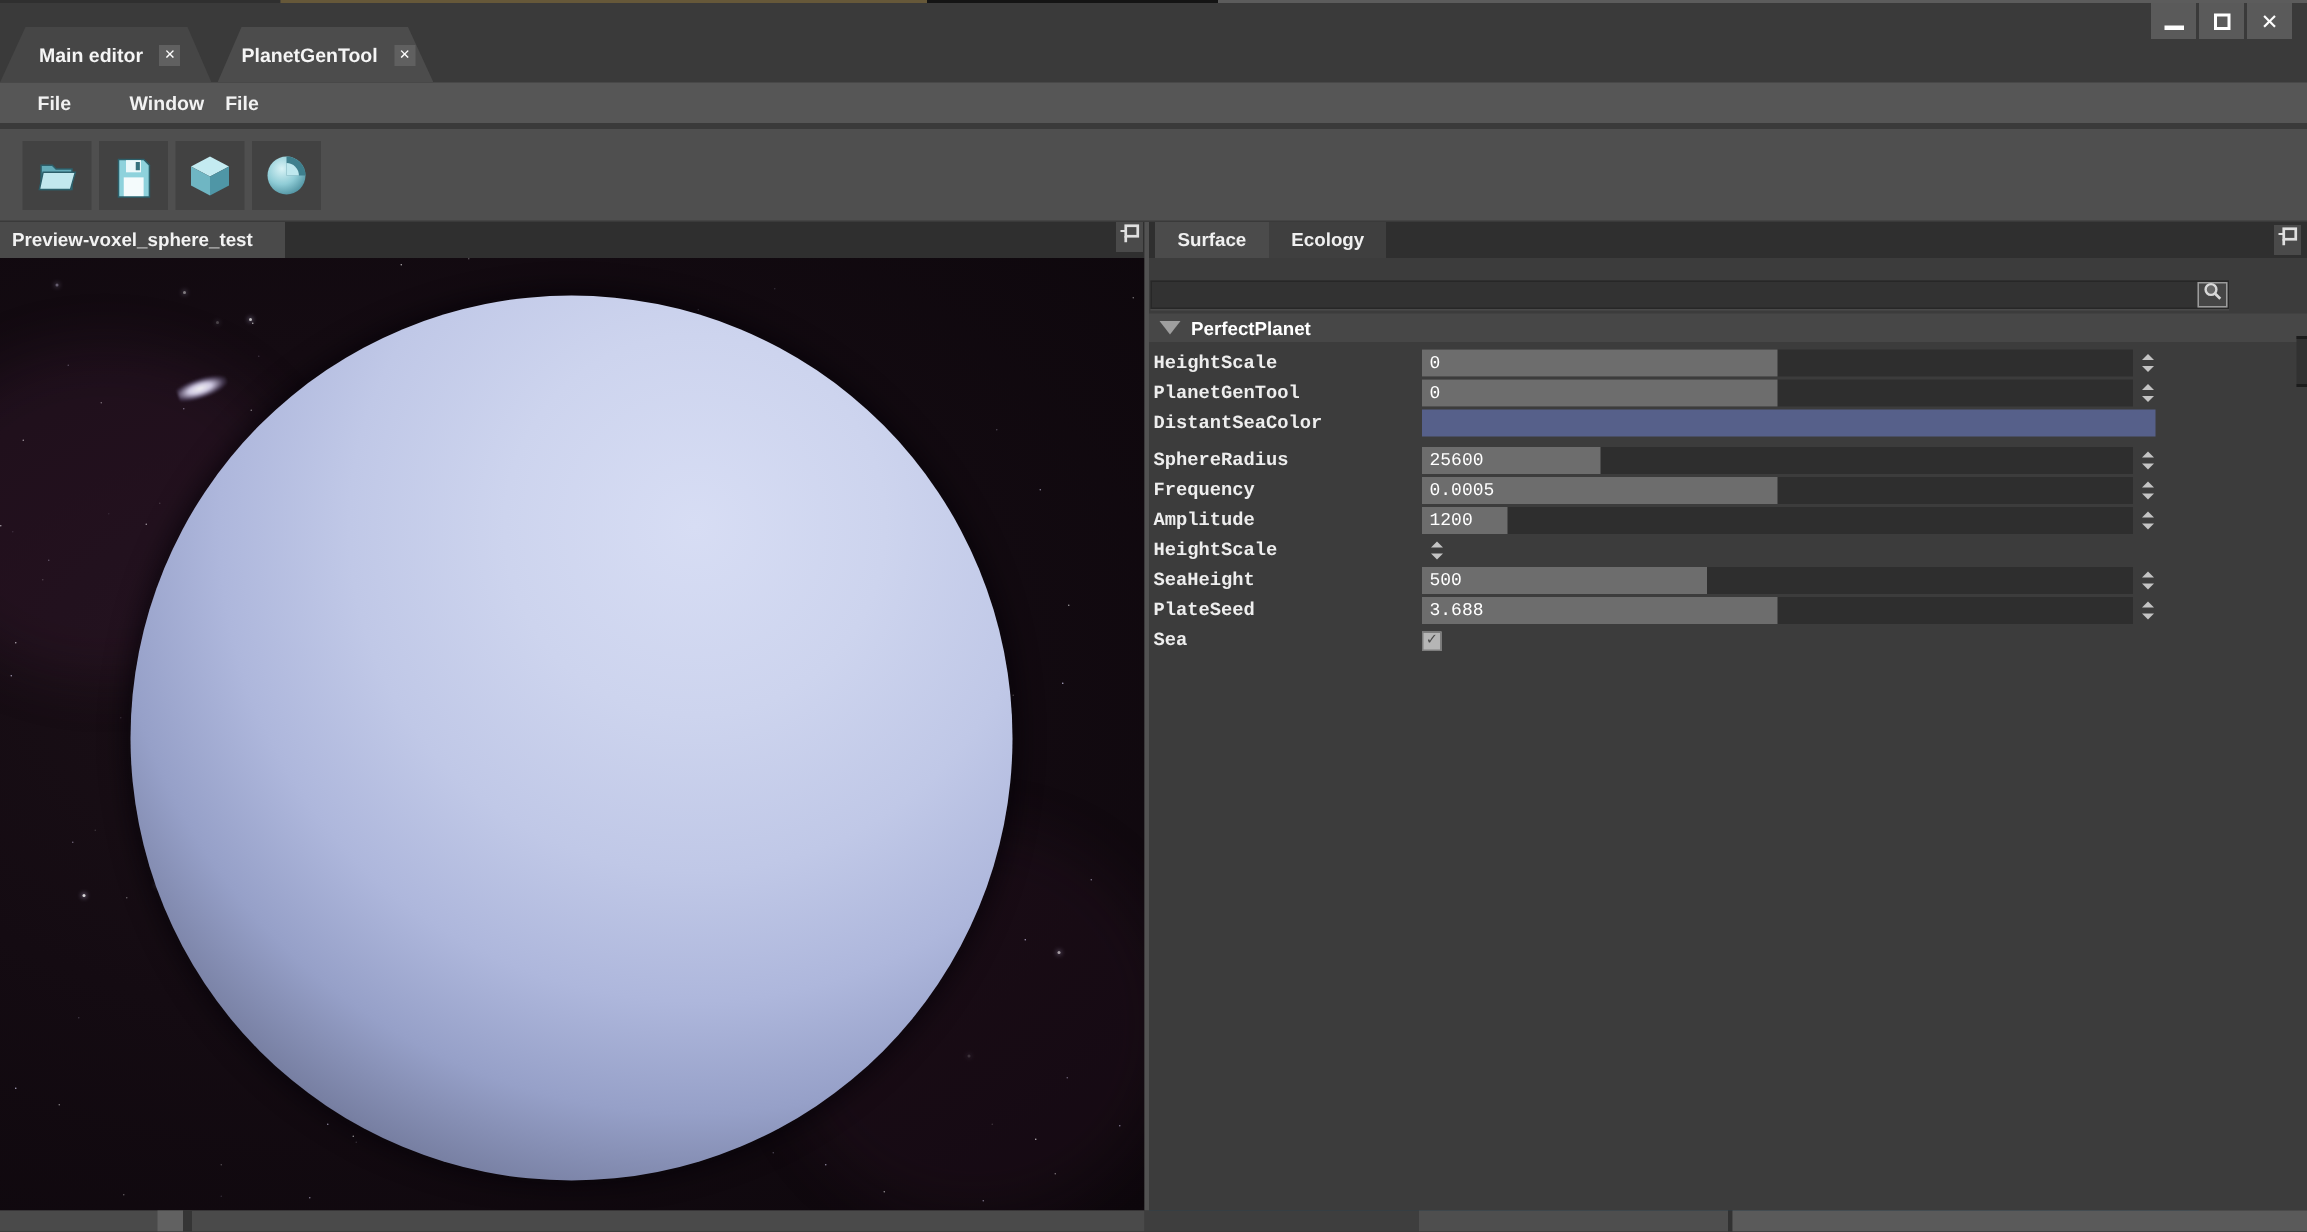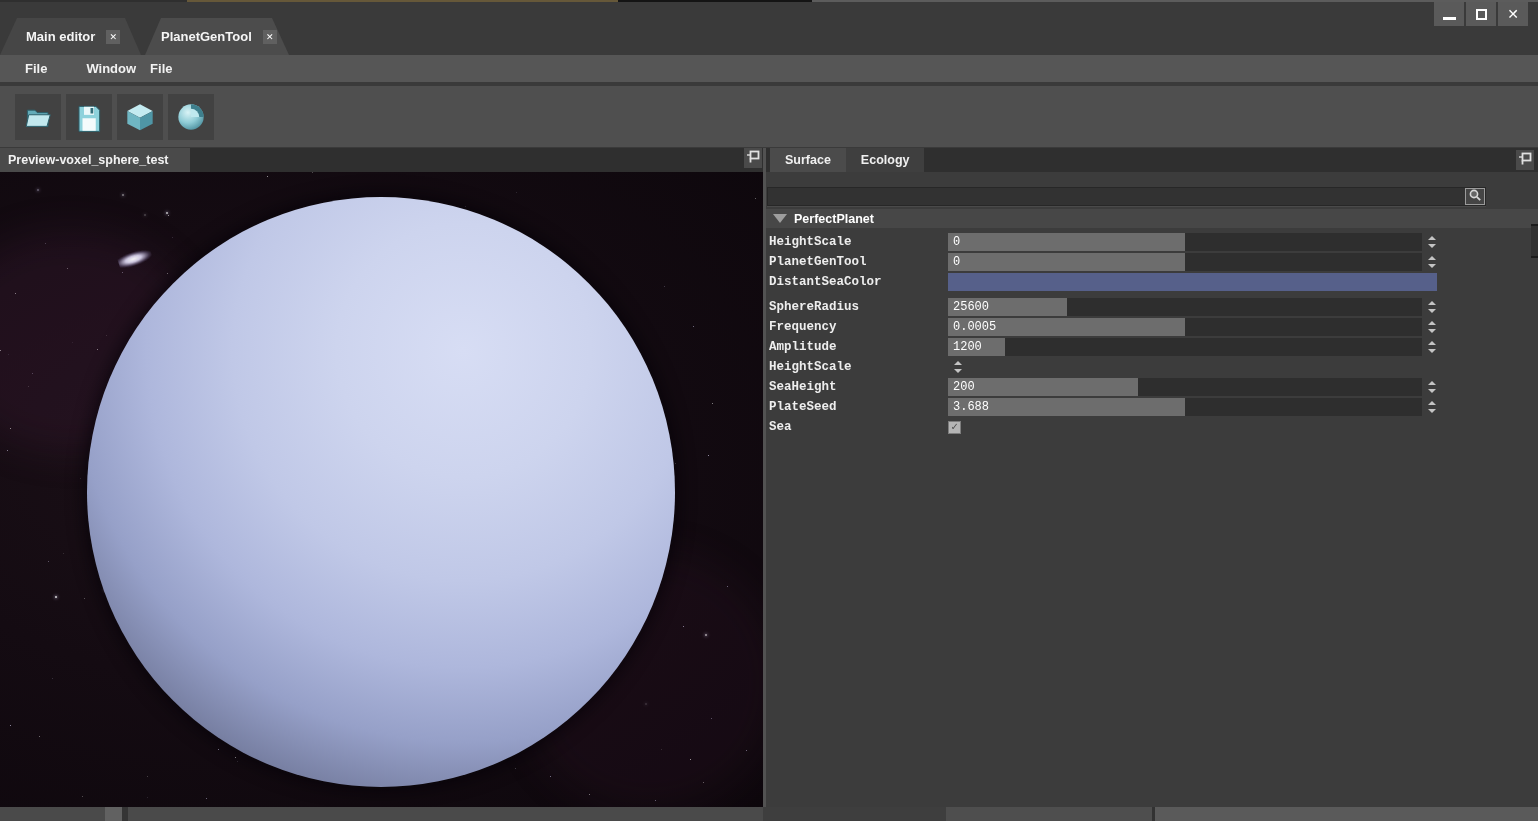--- a/index.html
+++ b/index.html
@@ -443,21 +443,21 @@
     <div class="spinner">
       <span class="sp-up"></span>
       <span class="sp-dn"></span>
     </div>
   </div>
 
   <div class="prop-row">
     <span class="prop-label">SeaHeight</span>
     <div class="prop-field">
       <div class="fill" style="width: 40%;"></div>
-      <span class="val">200</span>
+      <span class="val">500</span>
     </div>
     <div class="spinner">
       <span class="sp-up"></span>
       <span class="sp-dn"></span>
     </div>
   </div>
 
   <div class="prop-row">
     <span class="prop-label">PlateSeed</span>
     <div class="prop-field">

